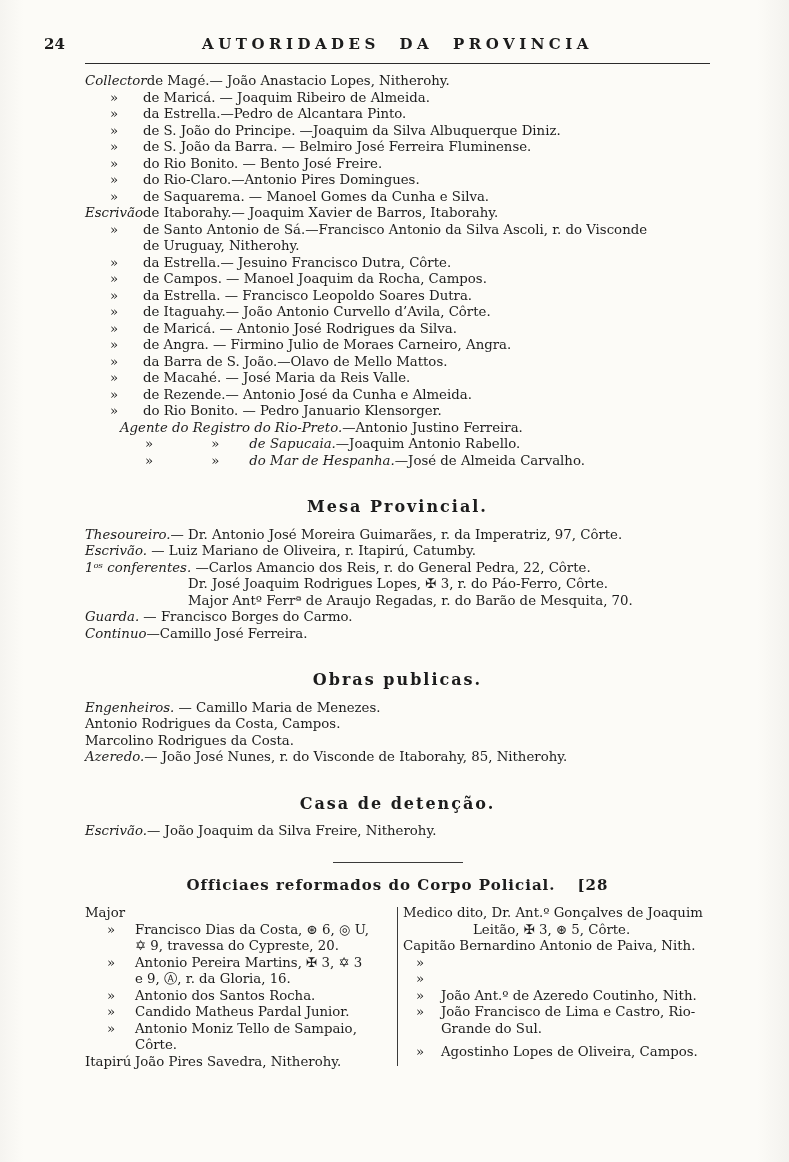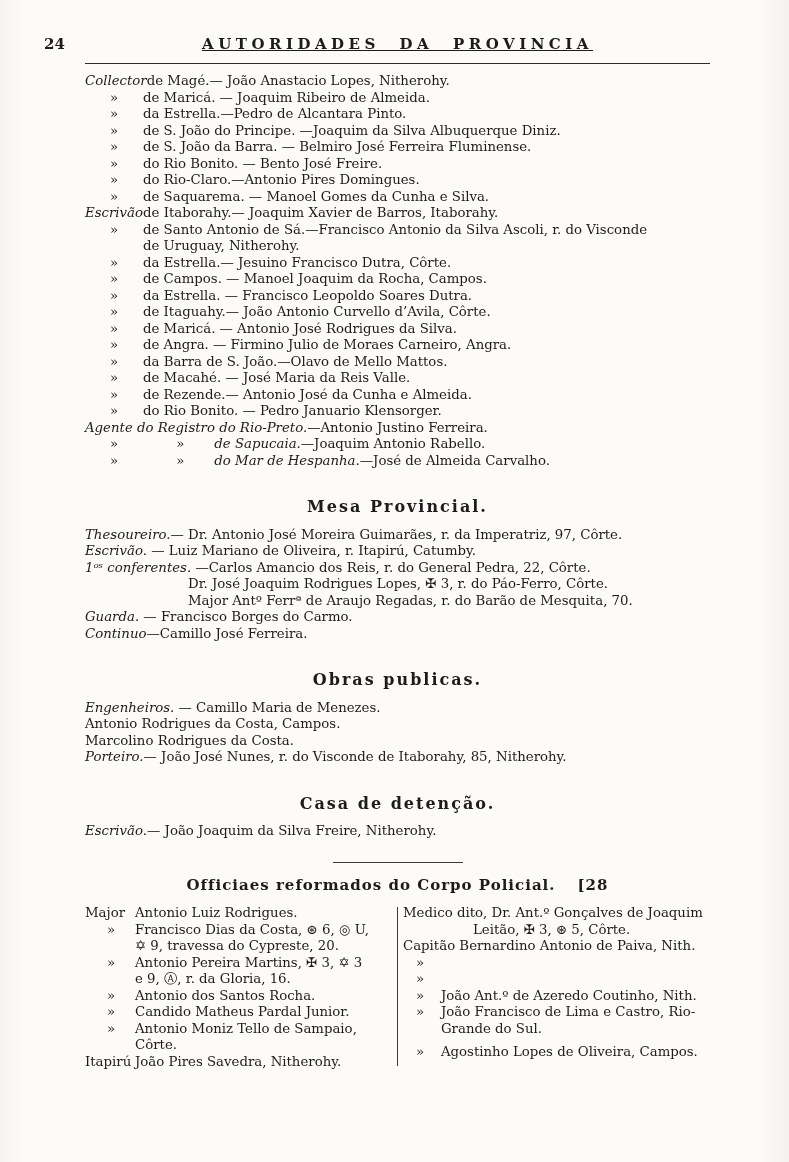--- a/index.html
+++ b/index.html
@@ -5,29 +5,29 @@
   html,body{margin:0;padding:0;background:#e8e7e3;}
   .sheet{
     width:789px;height:1162px;position:relative;overflow:hidden;margin:0 auto;
     background:linear-gradient(to right,#f5f4f0 0,#fcfbf7 3%,#fcfbf7 96%,#f3f2ee 100%);
     color:#1c1c1c;
     font-family:"DejaVu Serif","DejaVu Sans",serif;
     font-size:13.3px;line-height:16.5px;
   }
   .content{padding:36px 79px 0 85px;}
   .pagenum{position:absolute;left:44px;top:36px;font-weight:700;font-size:15px;}
-  .hdr{text-align:center;height:20px;text-decoration:underline;}
+  .hdr{text-align:center;height:20px;}
   .hdr .title{font-weight:700;font-size:15px;letter-spacing:4.5px;word-spacing:10px;}
   .rule{border:none;border-top:1.6px solid #2b2b2b;margin:7px 0 9px 0;}
   .row{display:flex;}
   .lab{flex:0 0 58px;box-sizing:border-box;}
   .lab.g{padding-left:25px;}
   .it{font-style:italic;}
   .txt{flex:1;white-space:pre-line;}
-  .plain{display:block;}
+  .plain{display:block;margin-left:35px;}
   .g1{margin-left:25px;}
   .g2{margin-left:58px;}
   .g3{margin-left:30px;}
   .heading{text-align:center;font-size:16px;font-weight:700;letter-spacing:2px;margin:30px 0 11px 0;}
   .m-row span{white-space:pre-line;}
   .ind{padding-left:103px;}
   .short-rule{width:130px;height:1px;background:#3a3a3a;margin:22px auto 8px auto;}
   .heading.off{font-size:15px;letter-spacing:1px;margin:14px 0 12px 0;}
   .sig{margin-left:22px;}
   .cols{display:flex;margin-top:6px;}
@@ -153,36 +153,35 @@
       <div class="m-row ind"><span>Major Antº Ferrª de Araujo Regadas, r. do Barão de Mesquita, 70.</span></div>
       <div class="m-row"><span class="it">Guarda.</span><span> — Francisco Borges do Carmo.</span></div>
       <div class="m-row"><span class="it">Continuo</span><span>—Camillo José Ferreira.</span></div>
     </section>
 
     <h2 class="heading">Obras publicas.</h2>
     <section>
       <div class="m-row"><span class="it">Engenheiros.</span><span> — Camillo Maria de Menezes.</span></div>
       <div class="m-row"><span>Antonio Rodrigues da Costa, Campos.</span></div>
       <div class="m-row"><span>Marcolino Rodrigues da Costa.</span></div>
-      <div class="m-row"><span class="it">Porteiro.</span><span>— João José Nunes, r. do Visconde de Itaborahy, 85, Nitherohy.</span></div>
+      <div class="m-row"><span class="it">Azeredo.</span><span>— João José Nunes, r. do Visconde de Itaborahy, 85, Nitherohy.</span></div>
     </section>
 
     <h2 class="heading">Casa de detenção.</h2>
     <section>
       <div class="m-row"><span class="it">Escrivão.</span><span>— João Joaquim da Silva Freire, Nitherohy.</span></div>
     </section>
 
     <div class="short-rule"></div>
     <h2 class="heading off"><span>Officiaes reformados do Corpo Policial.</span><span class="sig">[28</span></h2>
 
     <div class="cols">
       <div class="col-l">
         <div class="c-row">
             <span class="c-lab">Major</span>
-            <span class="c-txt">Antonio Luiz Rodrigues.</span>
           </div>
         <div class="c-row">
             <span class="c-lab g">»</span>
             <span class="c-txt">Francisco Dias da Costa, ⊛ 6, ◎ U,
 ✡ 9, travessa do Cypreste, 20.</span>
           </div>
         <div class="c-row">
             <span class="c-lab g">»</span>
             <span class="c-txt">Antonio Pereira Martins, ✠ 3, ✡ 3
 e 9, Ⓐ, r. da Gloria, 16.</span>

